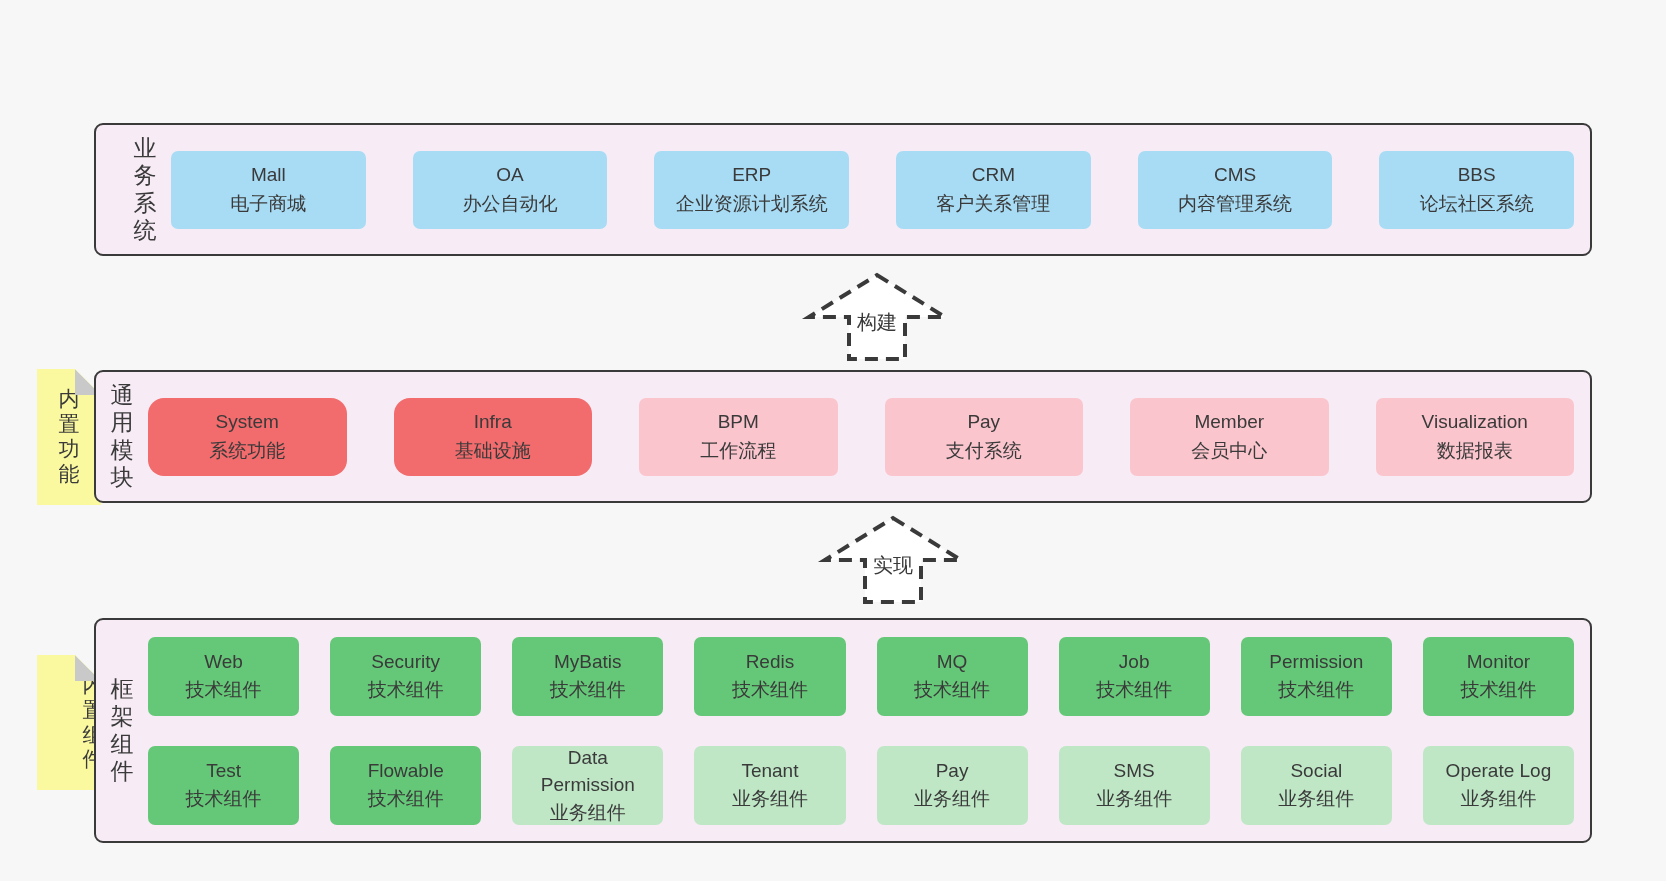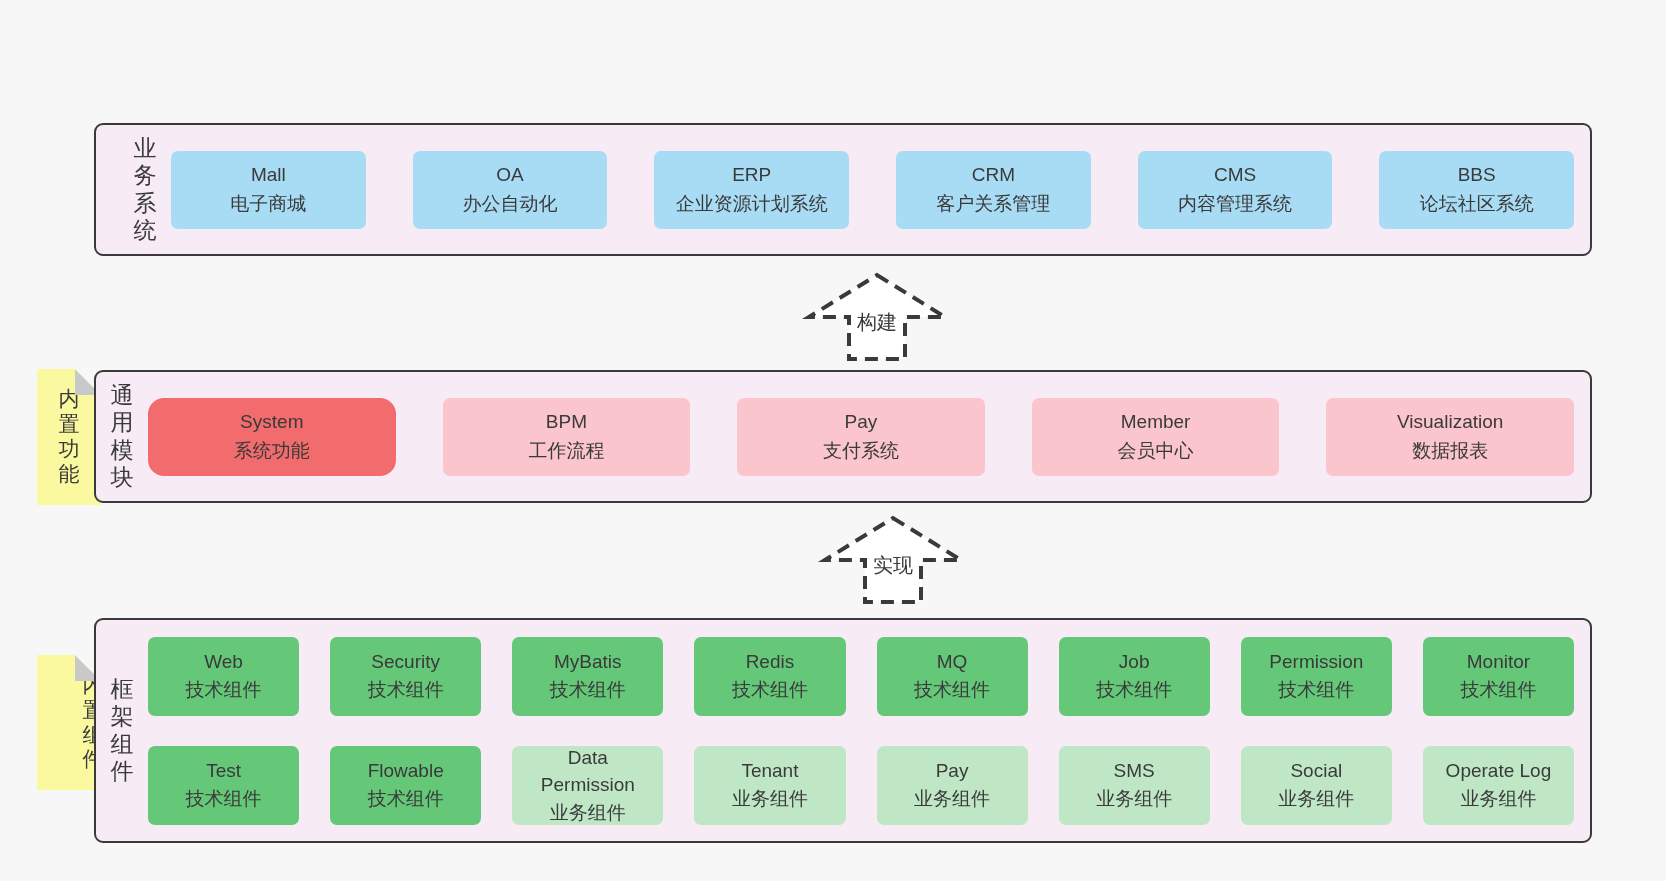--- a/index.html
+++ b/index.html
@@ -148,20 +148,24 @@
 
   <section class="panel panel-mid">
     <div class="panel-label">
       <span class="vtext">通用模块</span>
     </div>
     <div class="cards">
       <div class="card red">
         <span>System</span>
         <span class="zh">系统功能</span>
       </div>
+      <div class="card red">
+        <span>Infra</span>
+        <span class="zh">基础设施</span>
+      </div>
       <div class="card pink">
         <span>BPM</span>
         <span class="zh">工作流程</span>
       </div>
       <div class="card pink">
         <span>Pay</span>
         <span class="zh">支付系统</span>
       </div>
       <div class="card pink">
         <span>Member</span>

